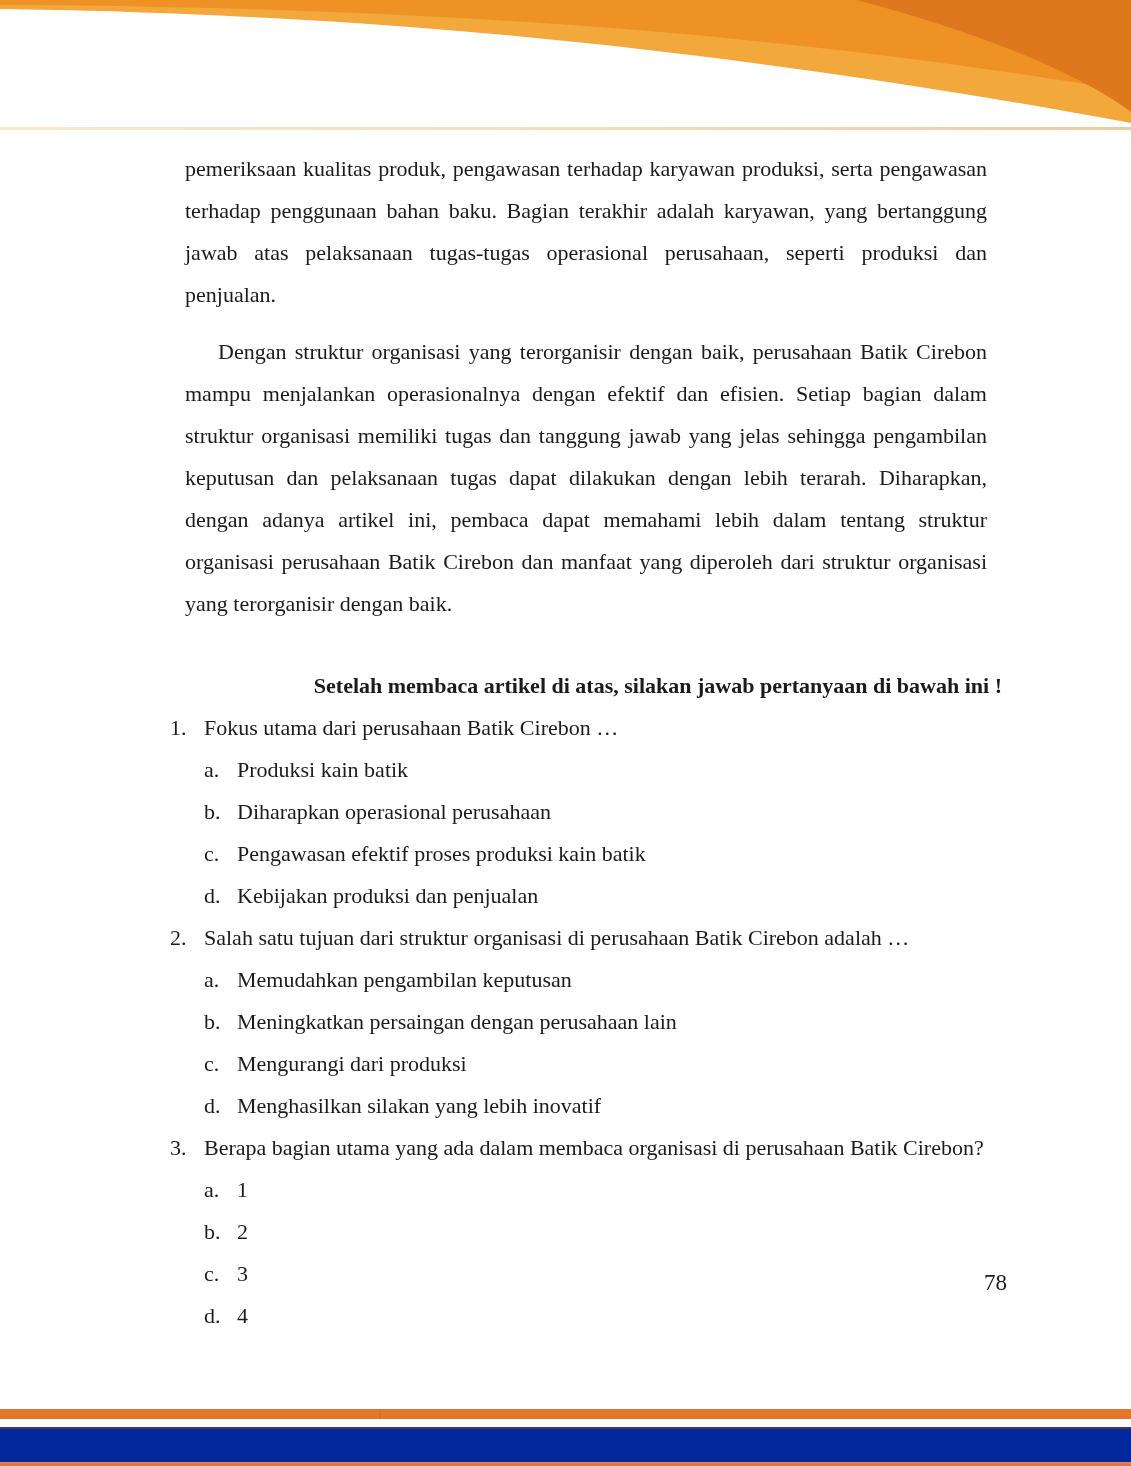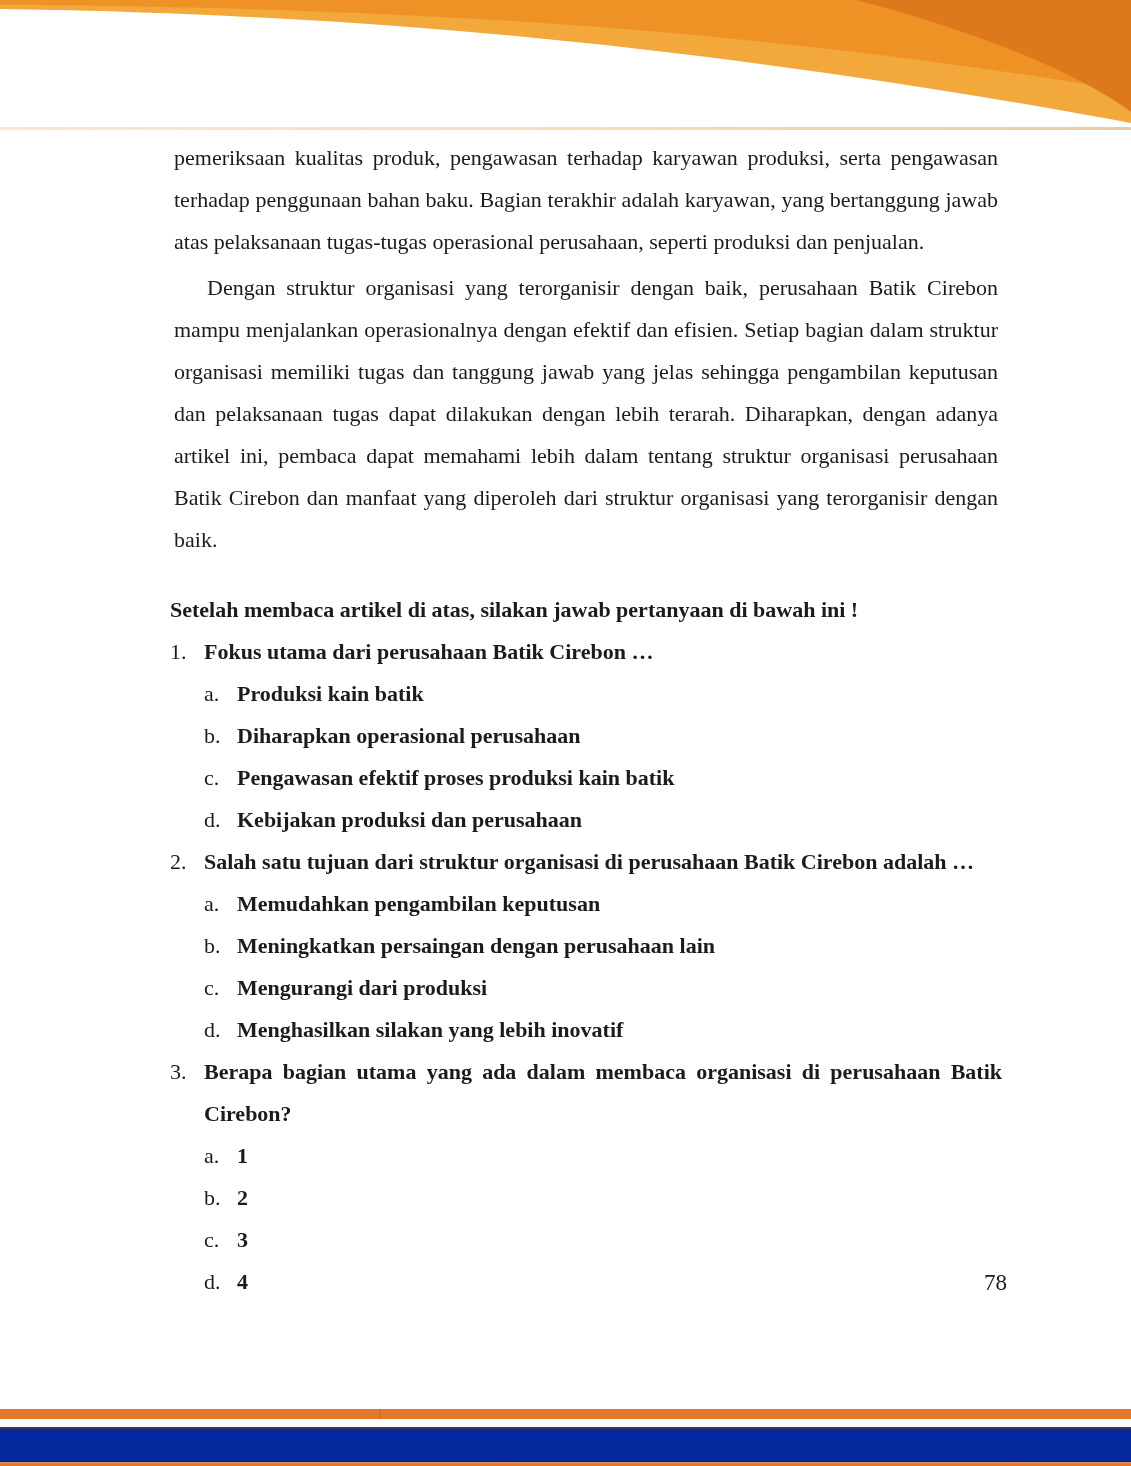--- a/index.html
+++ b/index.html
@@ -18,30 +18,30 @@
   .header-rule {
     position: absolute; top: 127px; left: 0; width: 1131px; height: 3px;
     background: linear-gradient(to right, #F7E9CC 0%, #F4DDB6 55%, #EFC9A0 100%);
   }
 
   
   .content {
     position: absolute; left: 170px; top: 133px; width: 832px;
     font-size: 22px; line-height: 42px;
   }
-  .para { margin: 4px; text-align: justify; }
+  .para { margin: 15px; text-align: justify; }
   .para.indent { text-indent: 33px; }
-  .instruction { margin-top: 28px; font-weight: bold; }
+  .instruction { margin-top: 40px; font-weight: bold; text-align: right; }
   .question { display: flex; }
   .q-num { width: 34px; flex: none; }
-  .q-text { flex: 1; text-align: justify; font-weight: bold; }
+  .q-text { flex: 1; text-align: justify; }
   .q-text.oneline { white-space: nowrap; text-align: left; }
   .option { display: flex; padding-left: 34px; }
   .opt-letter { width: 33px; flex: none; }
-  .opt-text { flex: 1; white-space: nowrap; font-weight: bold; }
+  .opt-text { flex: 1; white-space: nowrap; }
 
   
   .page-number {
     position: absolute; top: 1268px; left: 0; width: 1007px;
     text-align: right; font-size: 23px; line-height: 30px;
   }
 
   
   .footer-orange-bar {
     position: absolute; top: 1409px; left: 0; width: 1131px; height: 10px;
@@ -93,21 +93,21 @@
   <div class="option">
     <span class="opt-letter">b.</span>
     <span class="opt-text">Diharapkan operasional perusahaan</span>
   </div>
   <div class="option">
     <span class="opt-letter">c.</span>
     <span class="opt-text">Pengawasan efektif proses produksi kain batik</span>
   </div>
   <div class="option">
     <span class="opt-letter">d.</span>
-    <span class="opt-text">Kebijakan produksi dan perusahaan</span>
+    <span class="opt-text">Kebijakan produksi dan penjualan</span>
   </div>
 
   <div class="question">
     <span class="q-num">2.</span>
     <span class="q-text oneline">Salah satu tujuan dari struktur organisasi di perusahaan Batik Cirebon adalah …</span>
   </div>
   <div class="option">
     <span class="opt-letter">a.</span>
     <span class="opt-text">Memudahkan pengambilan keputusan</span>
   </div>

